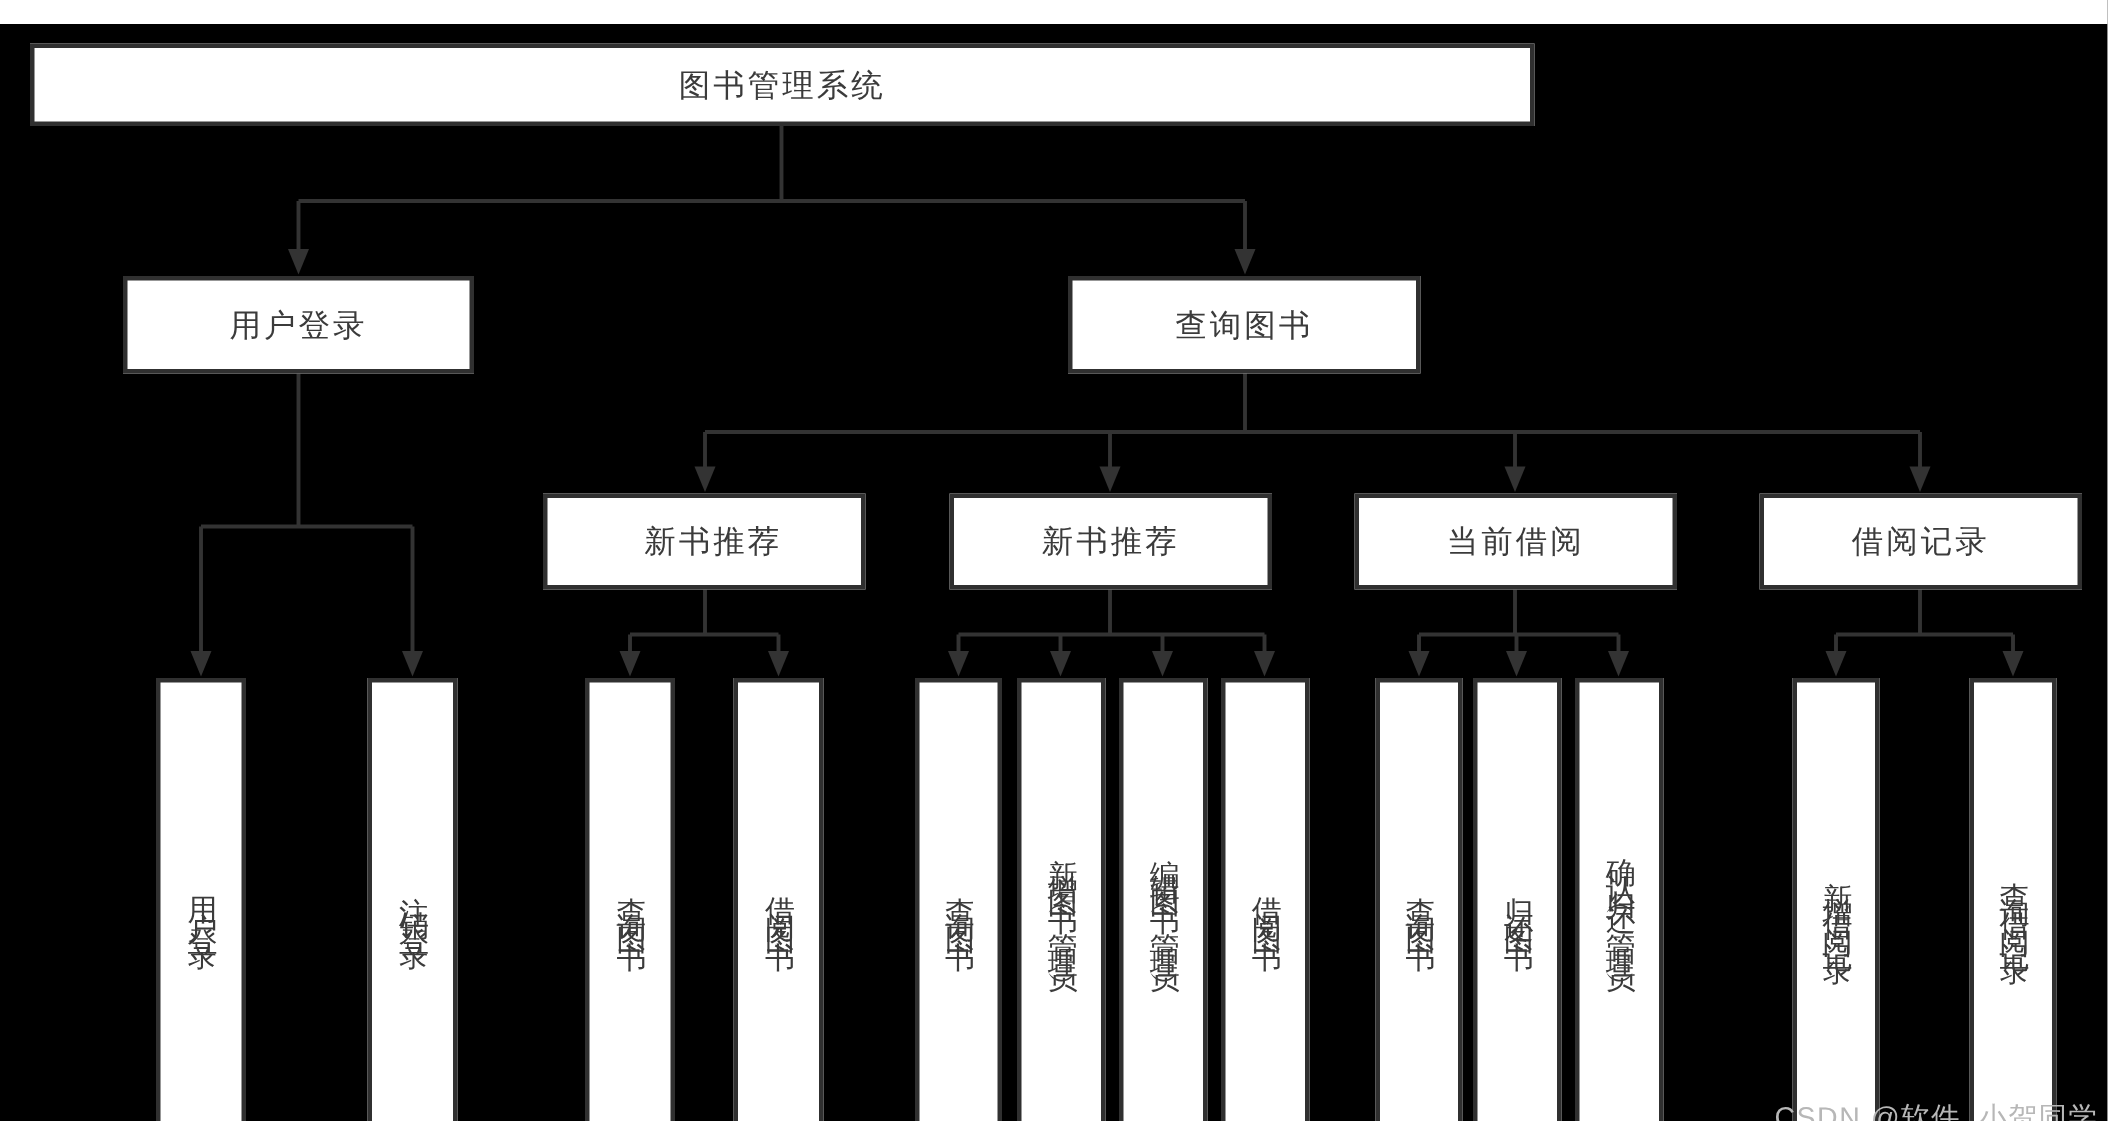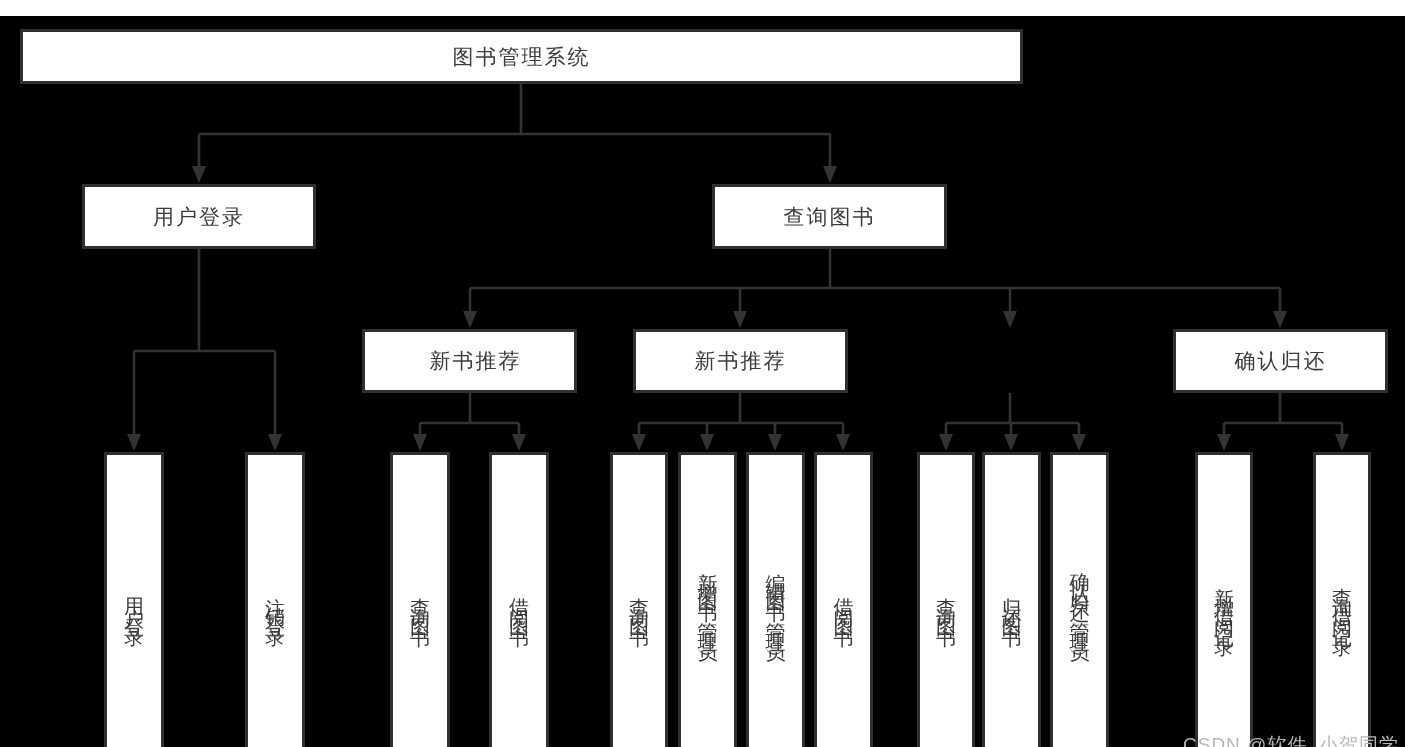--- a/index.html
+++ b/index.html
@@ -65,21 +65,22 @@
     </g>
   </svg>
 
   <div class="box hbox root">图书管理系统</div>
 
   <div class="box hbox lv2" style="left:82px;width:234px;">用户登录</div>
   <div class="box hbox lv2" style="left:712px;width:235px;">查询图书</div>
 
   <div class="box hbox lv3" style="left:362px;padding-left:12px;">新书推荐</div>
   <div class="box hbox lv3" style="left:633px;">新书推荐</div>
-  <div class="box hbox lv3" style="left:1173px;">确认归还</div>
+  <div class="box hbox lv3" style="left:903px;">当前借阅</div>
+  <div class="box hbox lv3" style="left:1173px;">借阅记录</div>
 
   <div class="box vbox lv4" style="left:104px;">用户登录</div>
   <div class="box vbox lv4" style="left:245px;">注销登录</div>
 
   <div class="box vbox lv4" style="left:390px;">查询图书</div>
   <div class="box vbox lv4" style="left:489px;">借阅图书</div>
 
   <div class="box vbox lv4" style="left:610px;width:58px;">查询图书</div>
   <div class="box vbox lv4" style="left:678px;width:59px;">新增图书（管理员）</div>
   <div class="box vbox lv4" style="left:746px;width:59px;">编辑图书（管理员）</div>

